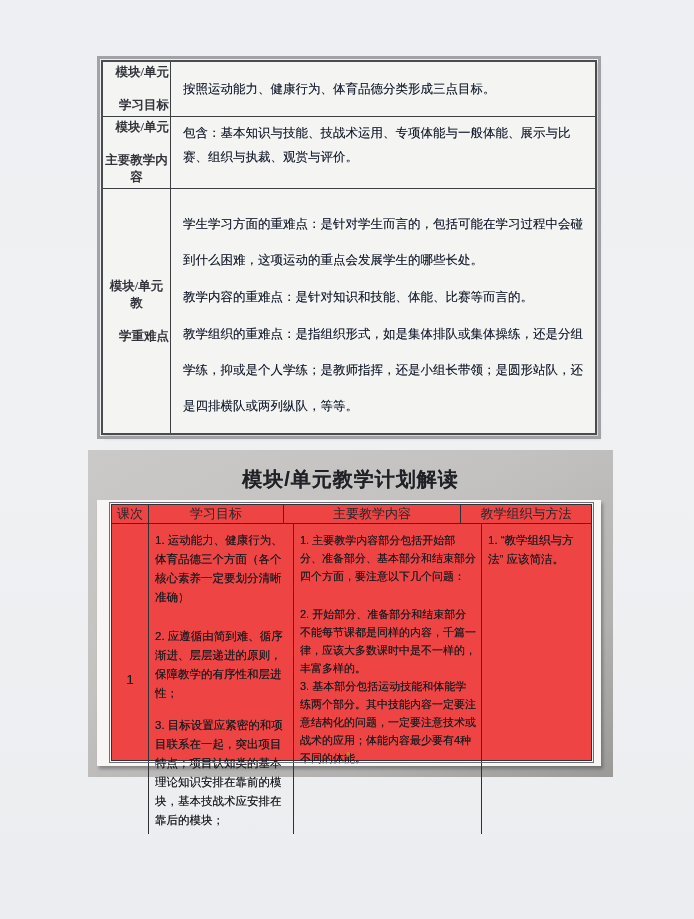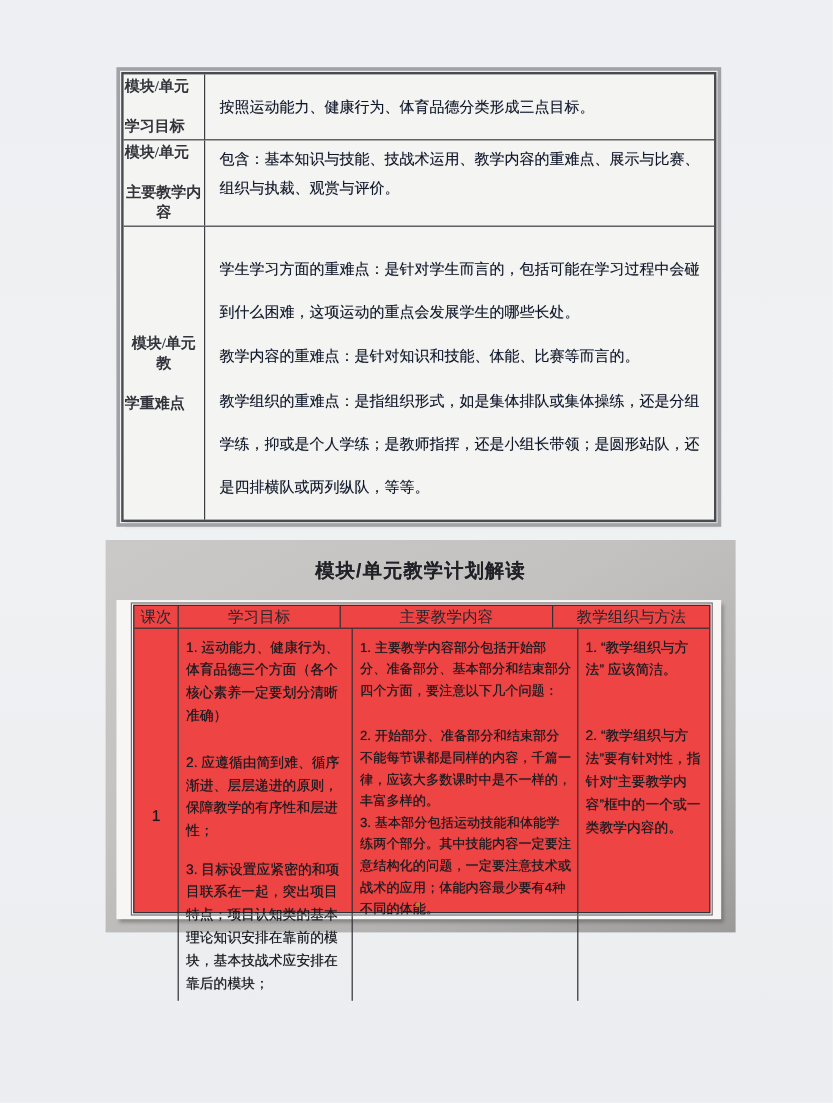--- a/index.html
+++ b/index.html
@@ -14,21 +14,21 @@
     background:#f4f4f2;
     border:2px solid #4a4b4f;
     outline:3px solid #a2a2a6;
     outline-offset:1px;
     box-shadow:3px 4px 3px rgba(90,90,95,.18);
   }
   .doc-row{display:grid;grid-template-columns:68px 1fr;}
   .doc-row + .doc-row{border-top:1.5px solid #3d3e43;}
   .doc-label{
     border-right:1.5px solid #3d3e43;
-    display:flex;flex-direction:column;justify-content:center;align-items:flex-start;
+    display:flex;flex-direction:column;justify-content:center;align-items:flex-end;
     text-align:center;font-weight:bold;font-size:12.5px;line-height:17px;
     color:#33343b;font-family:"Liberation Serif", serif;
     padding:2px 1px;
     gap:16px;
   }
   .doc-content{
     font-size:12.5px;color:#0f172a;font-family:"Liberation Serif", serif;
     text-shadow:0 0 .6px rgba(70,72,82,.55);
   }
   .r1 .doc-content{min-height:37px;display:flex;align-items:center;padding:2px 12px;}
@@ -38,21 +38,21 @@
   .r3{min-height:210px;}
   .r3 .doc-content{padding:17px 12px 8px;}
   .r3 .doc-content p{margin:0 0 1px;line-height:36px;}
   
   .slide{
     position:absolute;left:88px;top:450px;width:525px;height:327px;
     background:linear-gradient(150deg,#cbc9c7 0%,#c4c2c0 40%,#b2b1af 75%,#9b9a99 100%);
   }
   .slide-title{
     position:absolute;top:16px;left:0;right:0;text-align:center;
-    font-size:16px;font-weight:bold;color:#202127;letter-spacing:1px;
+    font-size:20px;font-weight:bold;color:#202127;letter-spacing:1px;
     text-shadow:0 0 .5px rgba(25,25,30,.6);
   }
   .slide-page{
     position:absolute;left:9px;top:50px;width:504px;height:266px;
     background:#f7f6f4;
     box-shadow:2px 3px 3px rgba(55,55,58,.4);
   }
   .plan-table{
     position:absolute;left:14px;top:4px;right:9px;bottom:5px;
     border:1.5px solid #303136;
@@ -99,21 +99,21 @@
       <p style="margin:0;">按照运动能力、健康行为、体育品德分类形成三点目标。</p>
     </div>
   </div>
 
   <div class="doc-row r2">
     <div class="doc-label">
       <span>模块/单元</span>
       <span>主要教学内容</span>
     </div>
     <div class="doc-content">
-      <p style="margin:0;">包含：基本知识与技能、技战术运用、教学内容的重难点、展示与比赛、组织与执裁、观赏与评价。</p>
+      <p style="margin:0;">包含：基本知识与技能、技战术运用、专项体能与一般体能、展示与比赛、组织与执裁、观赏与评价。</p>
     </div>
   </div>
 
   <div class="doc-row r3">
     <div class="doc-label">
       <span>模块/单元教</span>
       <span>学重难点</span>
     </div>
     <div class="doc-content">
       <p>学生学习方面的重难点：是针对学生而言的，包括可能在学习过程中会碰到什么困难，这项运动的重点会发展学生的哪些长处。</p>
@@ -147,21 +147,20 @@
         </div>
 
         <div class="bc c3 vline">
           <p>1. 主要教学内容部分包括开始部分、准备部分、基本部分和结束部分四个方面，要注意以下几个问题：</p>
           <p>2. 开始部分、准备部分和结束部分不能每节课都是同样的内容，千篇一律，应该大多数课时中是不一样的，丰富多样的。</p>
           <p>3. 基本部分包括运动技能和体能学练两个部分。其中技能内容一定要注意结构化的问题，一定要注意技术或战术的应用；体能内容最少要有4种不同的体能。</p>
         </div>
 
         <div class="bc c4">
           <p>1. “教学组织与方法” 应该简洁。</p>
-          <p>2. “教学组织与方法”要有针对性，指针对“主要教学内容”框中的一个或一类教学内容的。</p>
         </div>
       </div>
 
     </div>
   </div>
 </div>
 
 <div class="speck"></div>
 
 </body></html>

